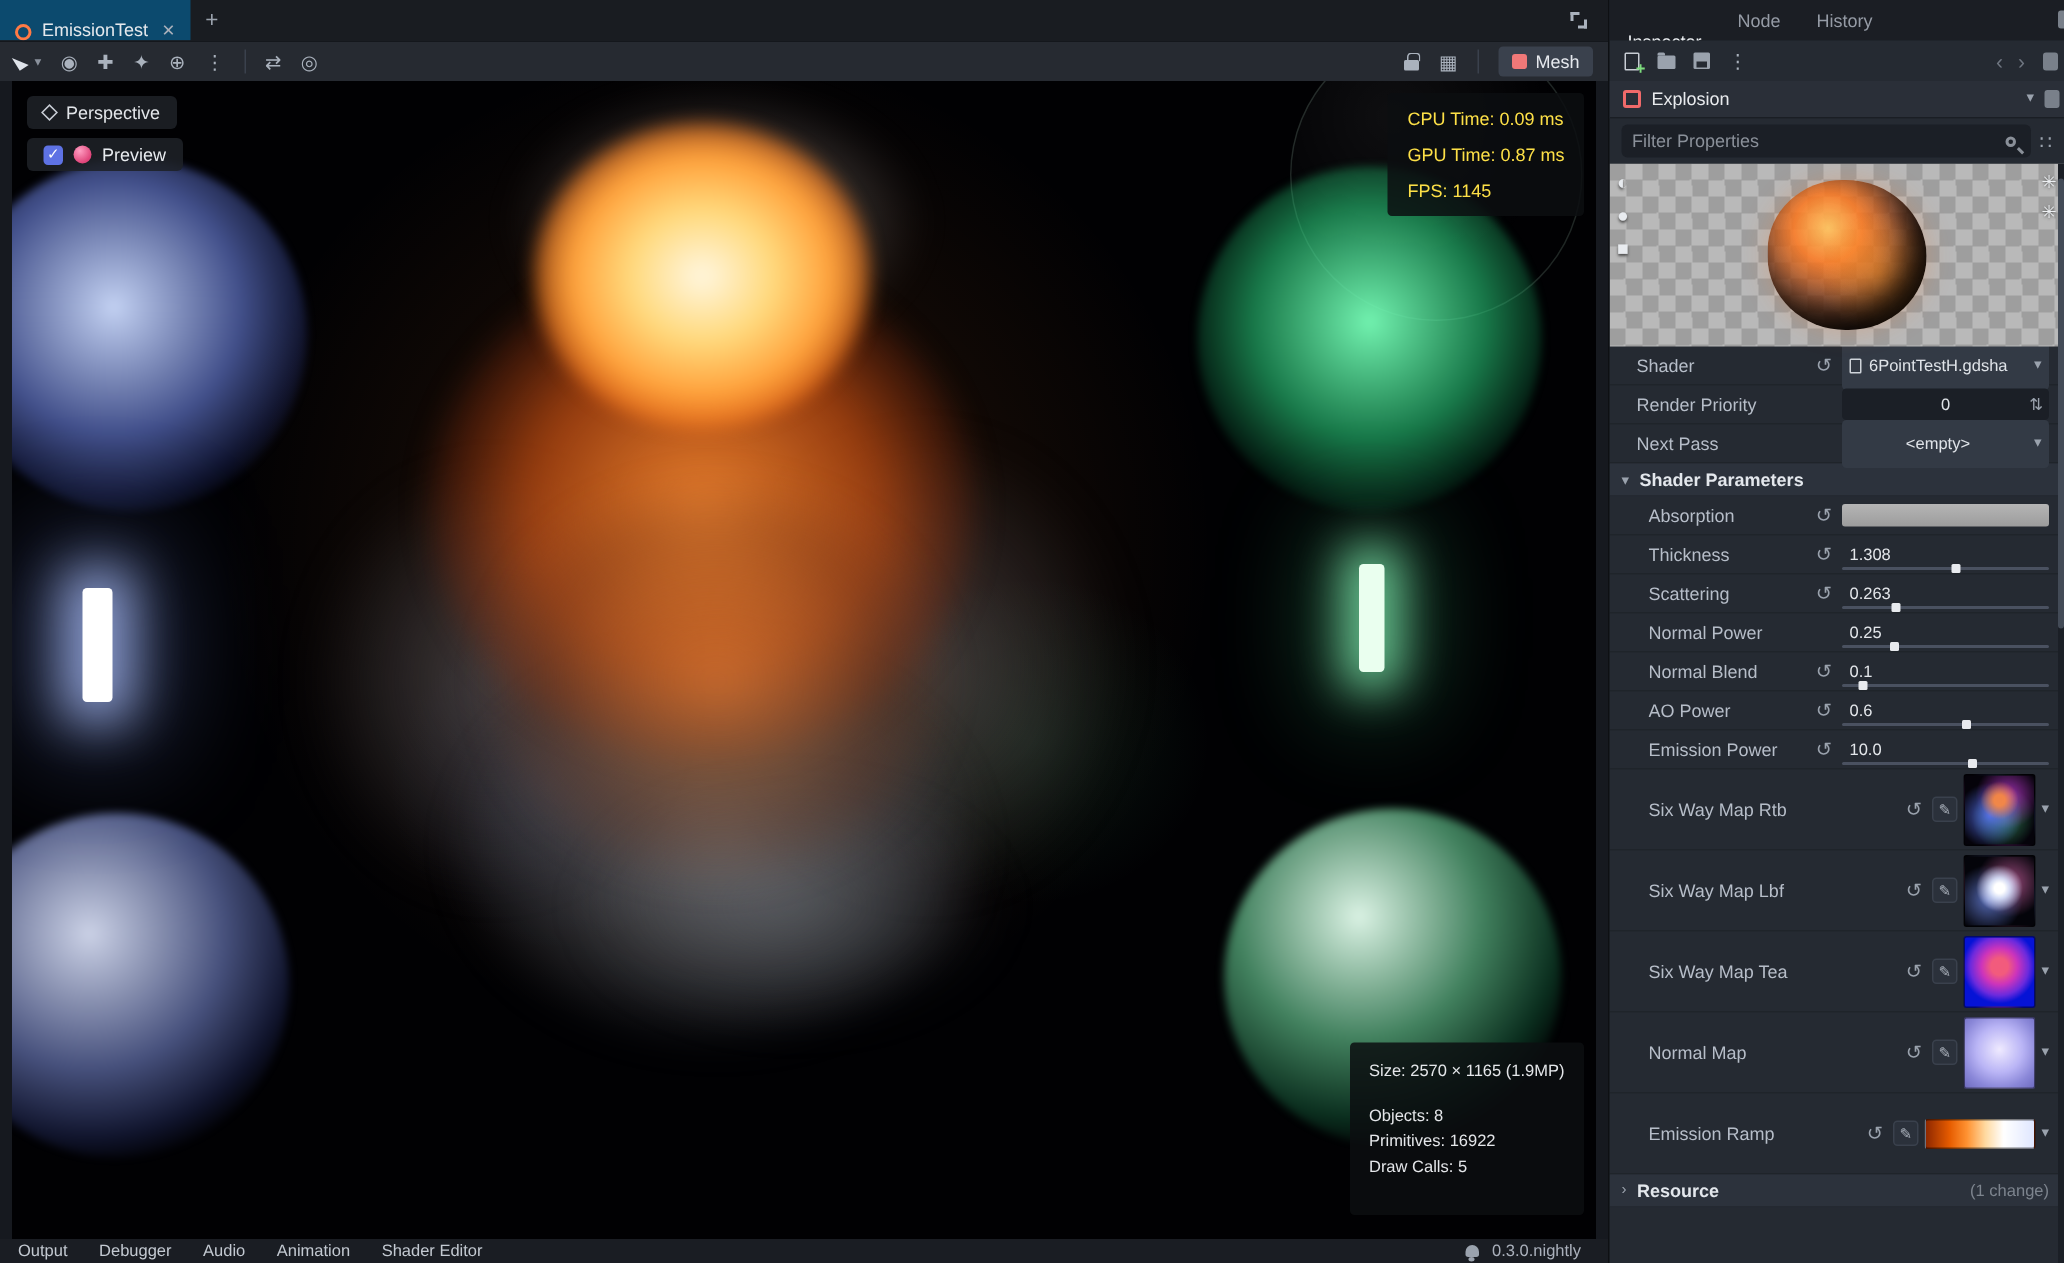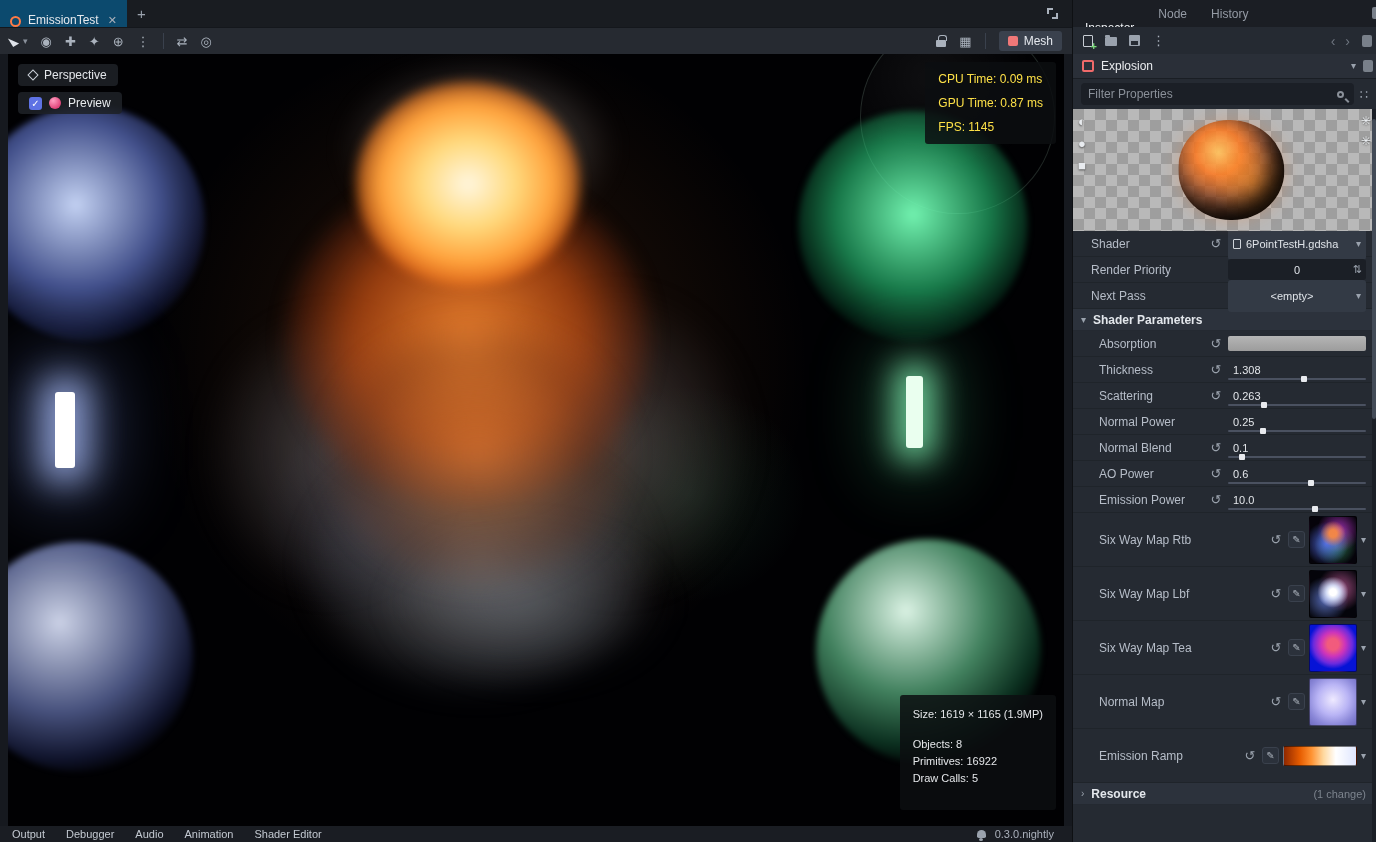--- a/index.html
+++ b/index.html
@@ -209,21 +209,21 @@
       </div>
 
       <div class="stats-overlay">
         <span>CPU Time: 0.09 ms</span>
         <span>GPU Time: 0.87 ms</span>
         <span>FPS: 1145</span>
       </div>
 
       <div class="info-overlay">
         <div class="ig">
-          <div class="nowrap">Size: 1619 × 1165 (1.9MP)</div>
+          <div class="nowrap">Size: 2570 × 1165 (1.9MP)</div>
         </div>
         <div class="ig">
           <div>Objects: 8</div>
           <div>Primitives: 16922</div>
           <div>Draw Calls: 5</div>
         </div>
       </div>
     </div>
 
     <div class="bottom-bar">

